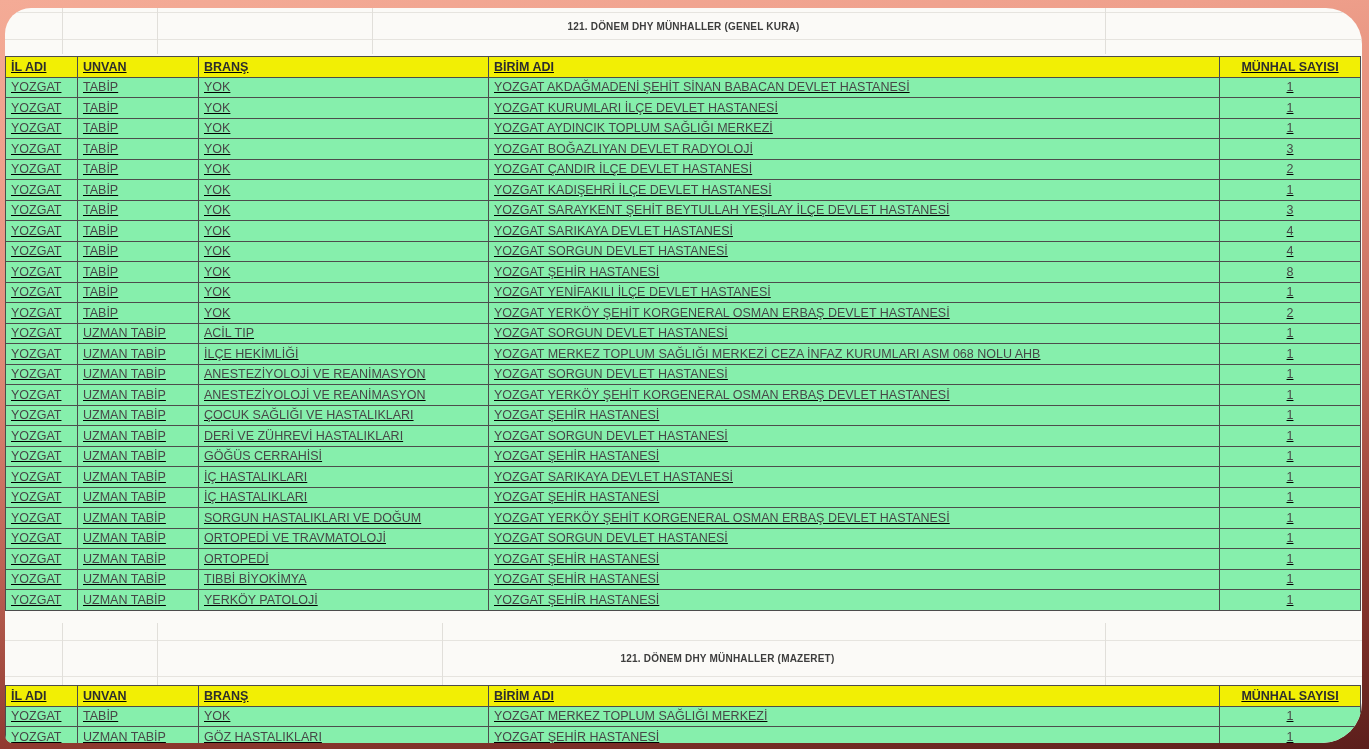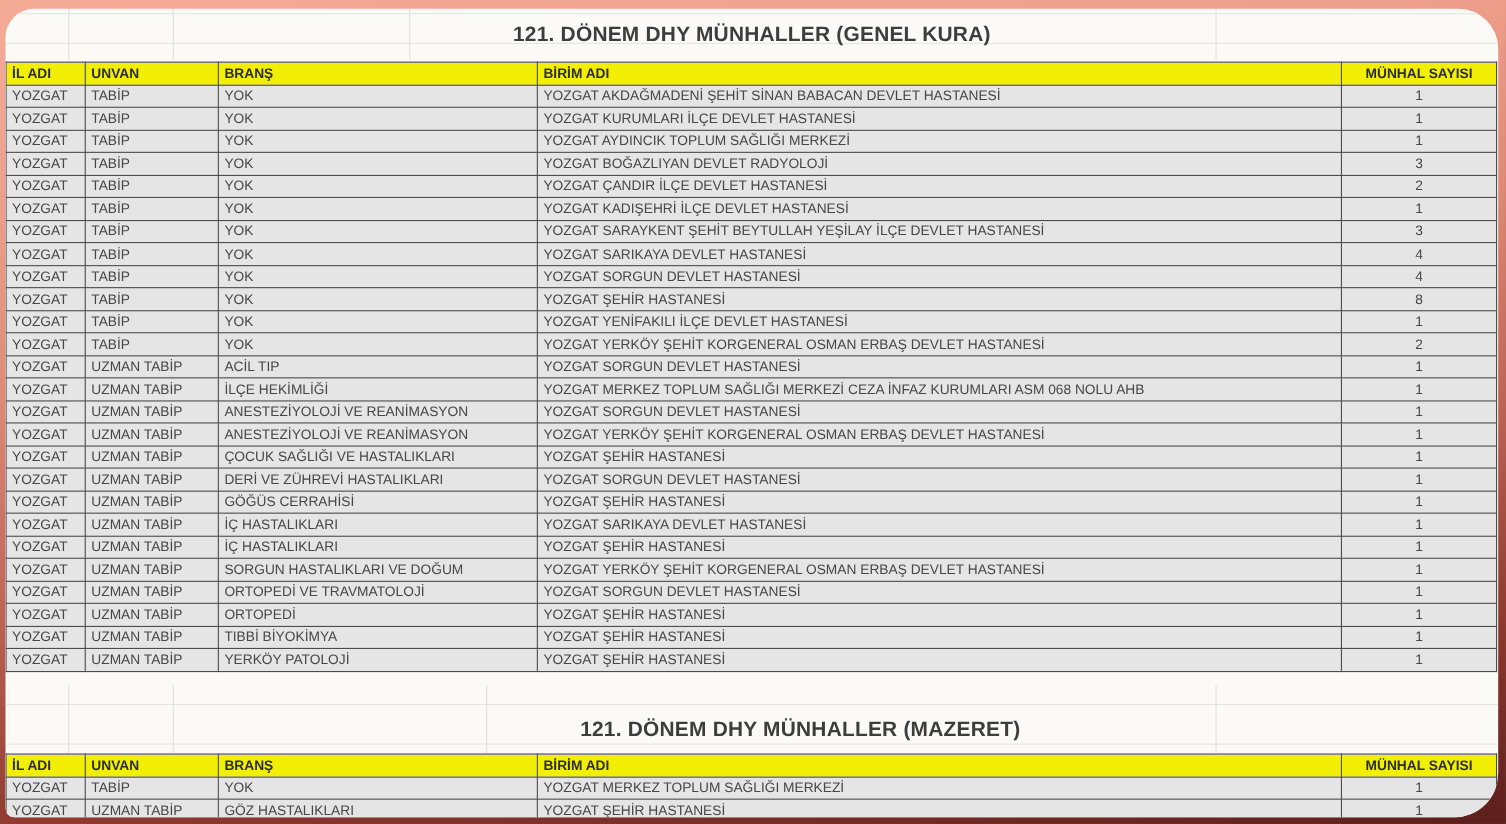--- a/index.html
+++ b/index.html
@@ -15,29 +15,29 @@
   }
   .sheet {
     position: absolute; left: 5px; top: 8px; right: 7px; bottom: 6px;
     background: #fbfaf7;
     border-radius: 26px 36px 40px 8px;
     overflow: hidden;
   }
   .section-title {
     position: absolute; left: 0; width: 100%;
     text-align: center;
-    font-size: 19px; font-weight: 700; color: #3d3d3d;
+    font-size: 10px; font-weight: 700; color: #3d3d3d;
     letter-spacing: 0.2px;
   }
   .title-1 { top: 13px; }
   .title-2 { top: 645px; padding-left: 44px; }
   table.sheet-table {
     position: absolute; left: 0;
     border-collapse: collapse; table-layout: fixed;
-    width: 1356px; background: #e5e5e5;
+    width: 1356px; background: #86efac; text-decoration: underline;
   }
   .table-1 { top: 48px; }
   .table-2 { top: 677px; }
   table.sheet-table th, table.sheet-table td {
     border: 1.4px solid #4c4c4c;
     font-size: 12.5px; line-height: 1;
     height: 19.5px; padding: 0 5px;
     white-space: nowrap; overflow: hidden;
   }
   table.sheet-table th {

